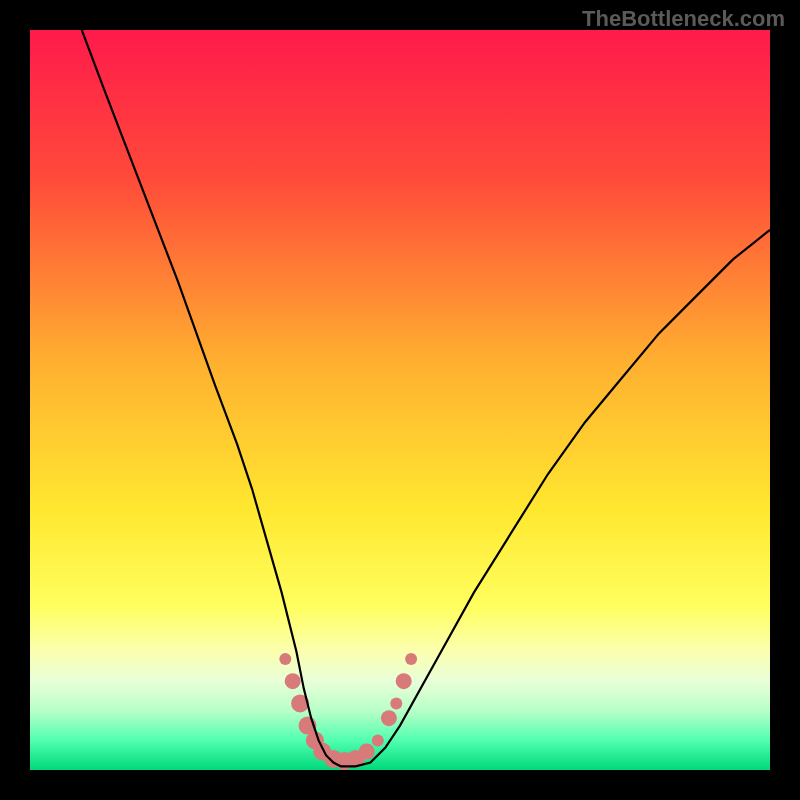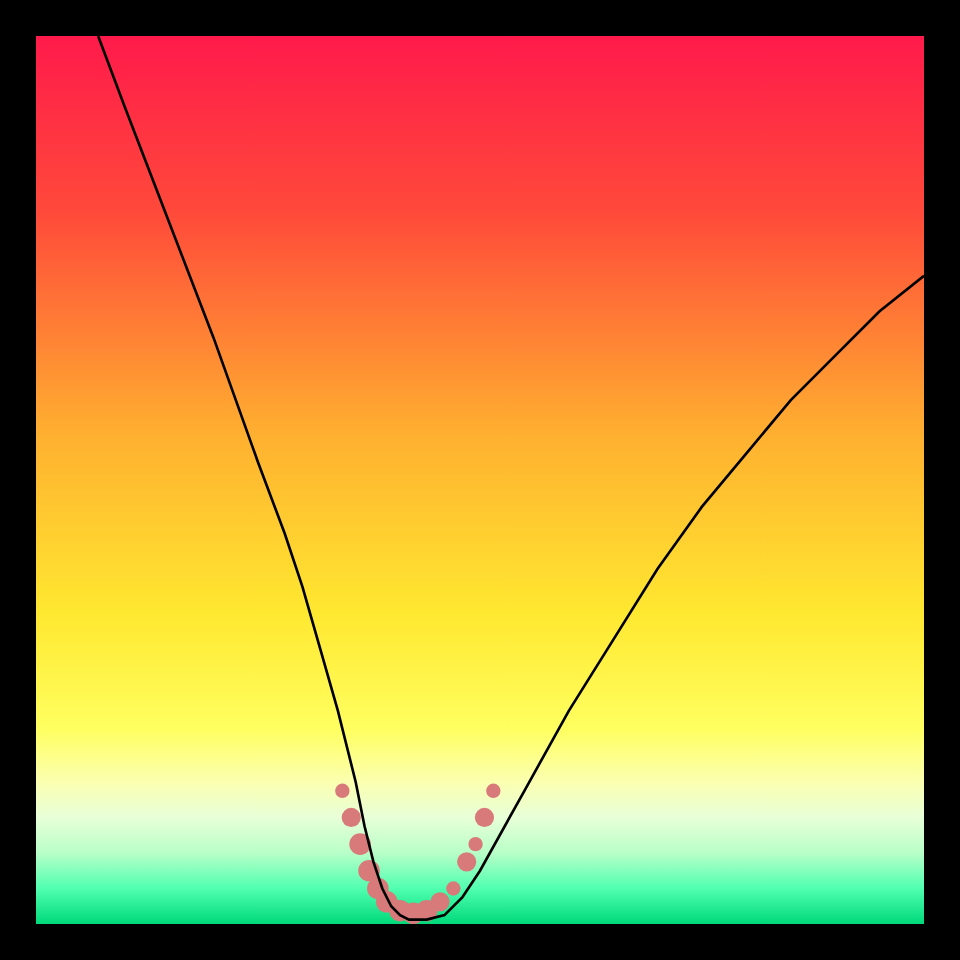--- a/index.html
+++ b/index.html
@@ -26,20 +26,21 @@
     left: 30px;
     width: 740px;
     height: 740px;
   }
   svg { display: block; }
 </style>
 </head>
 <body>
 <div class="container">
 
+  <div class="watermark">TheBottleneck.com</div>
 
   <div class="plot-area">
     <svg id="chart-svg" width="740" height="740" viewBox="0 0 740 740">
       <defs>
         <linearGradient id="bg-grad" x1="0" y1="0" x2="0" y2="1">
             <stop offset="0%" stop-color="#ff1a4b"></stop>
             <stop offset="20%" stop-color="#ff4a3a"></stop>
             <stop offset="45%" stop-color="#ffb030"></stop>
             <stop offset="65%" stop-color="#ffe830"></stop>
             <stop offset="78%" stop-color="#ffff60"></stop>

